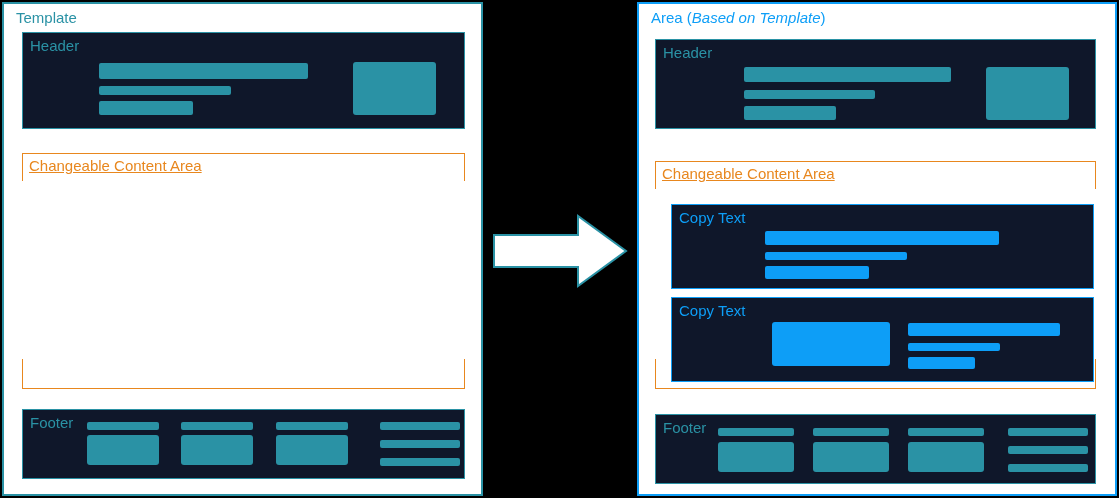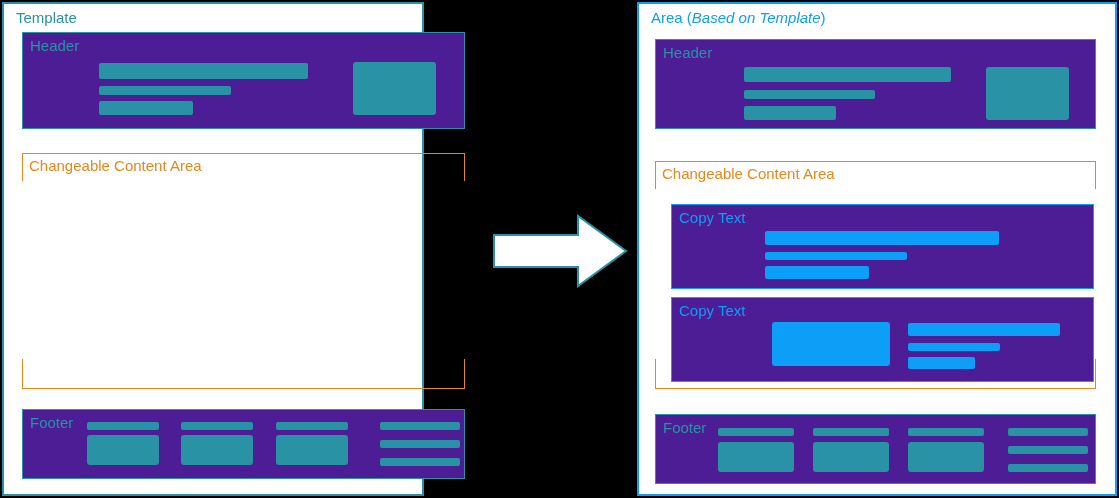--- a/index.html
+++ b/index.html
@@ -23,21 +23,21 @@
 
   
   .panel {
     position: absolute;
     background: #ffffff;
     box-sizing: border-box;
   }
   #panel-template {
     left: 2px;
     top: 2px;
-    width: 422px;
+    width: 481px;
     height: 494px;
     border: 2px solid #2a92a5;
   }
   #panel-page {
     left: 637px;
     top: 2px;
     width: 480px;
     height: 494px;
     border: 2px solid #0d9ef7;
   }
@@ -51,37 +51,37 @@
     white-space: nowrap;
   }
   #panel-template .panel-title { color: #2a92a5; }
   #panel-page .panel-title { color: #0d9ef7; }
   .panel-title .em { font-style: italic; margin-top: 19px; }
 
   
   .section {
     position: absolute;
     box-sizing: border-box;
-    background: #4c1d95;
+    background: #0f172a;
     text-align: center;
   }
   .section-teal { border: 1px solid #2a92a5; }
   .section-blue { border: 1px solid #0d9ef7; }
 
   .section-label {
     position: absolute;
     left: 7px;
     top: 3px;
     font-size: 15px;
     line-height: 19px;
     white-space: nowrap;
   }
   .lbl-teal { color: #2a92a5; }
   .lbl-blue { color: #0d9ef7; }
-  .lbl-orange { color: #e8871e; }
+  .lbl-orange { color: #e8871e; text-decoration: underline; }
 
   
   .orange-frame {
     position: absolute;
     background: transparent;
   }
   .orange-frame .edge { position: absolute; background: #e8871e; }
   .orange-frame .edge-top    { left: 0; top: 0; height: 1px; width: 100%; }
   .orange-frame .edge-bottom { left: 0; bottom: 0; height: 1px; width: 100%; }
   .orange-frame .edge-l-top    { left: 0;  top: 0;    width: 1px; height: 28px; }

